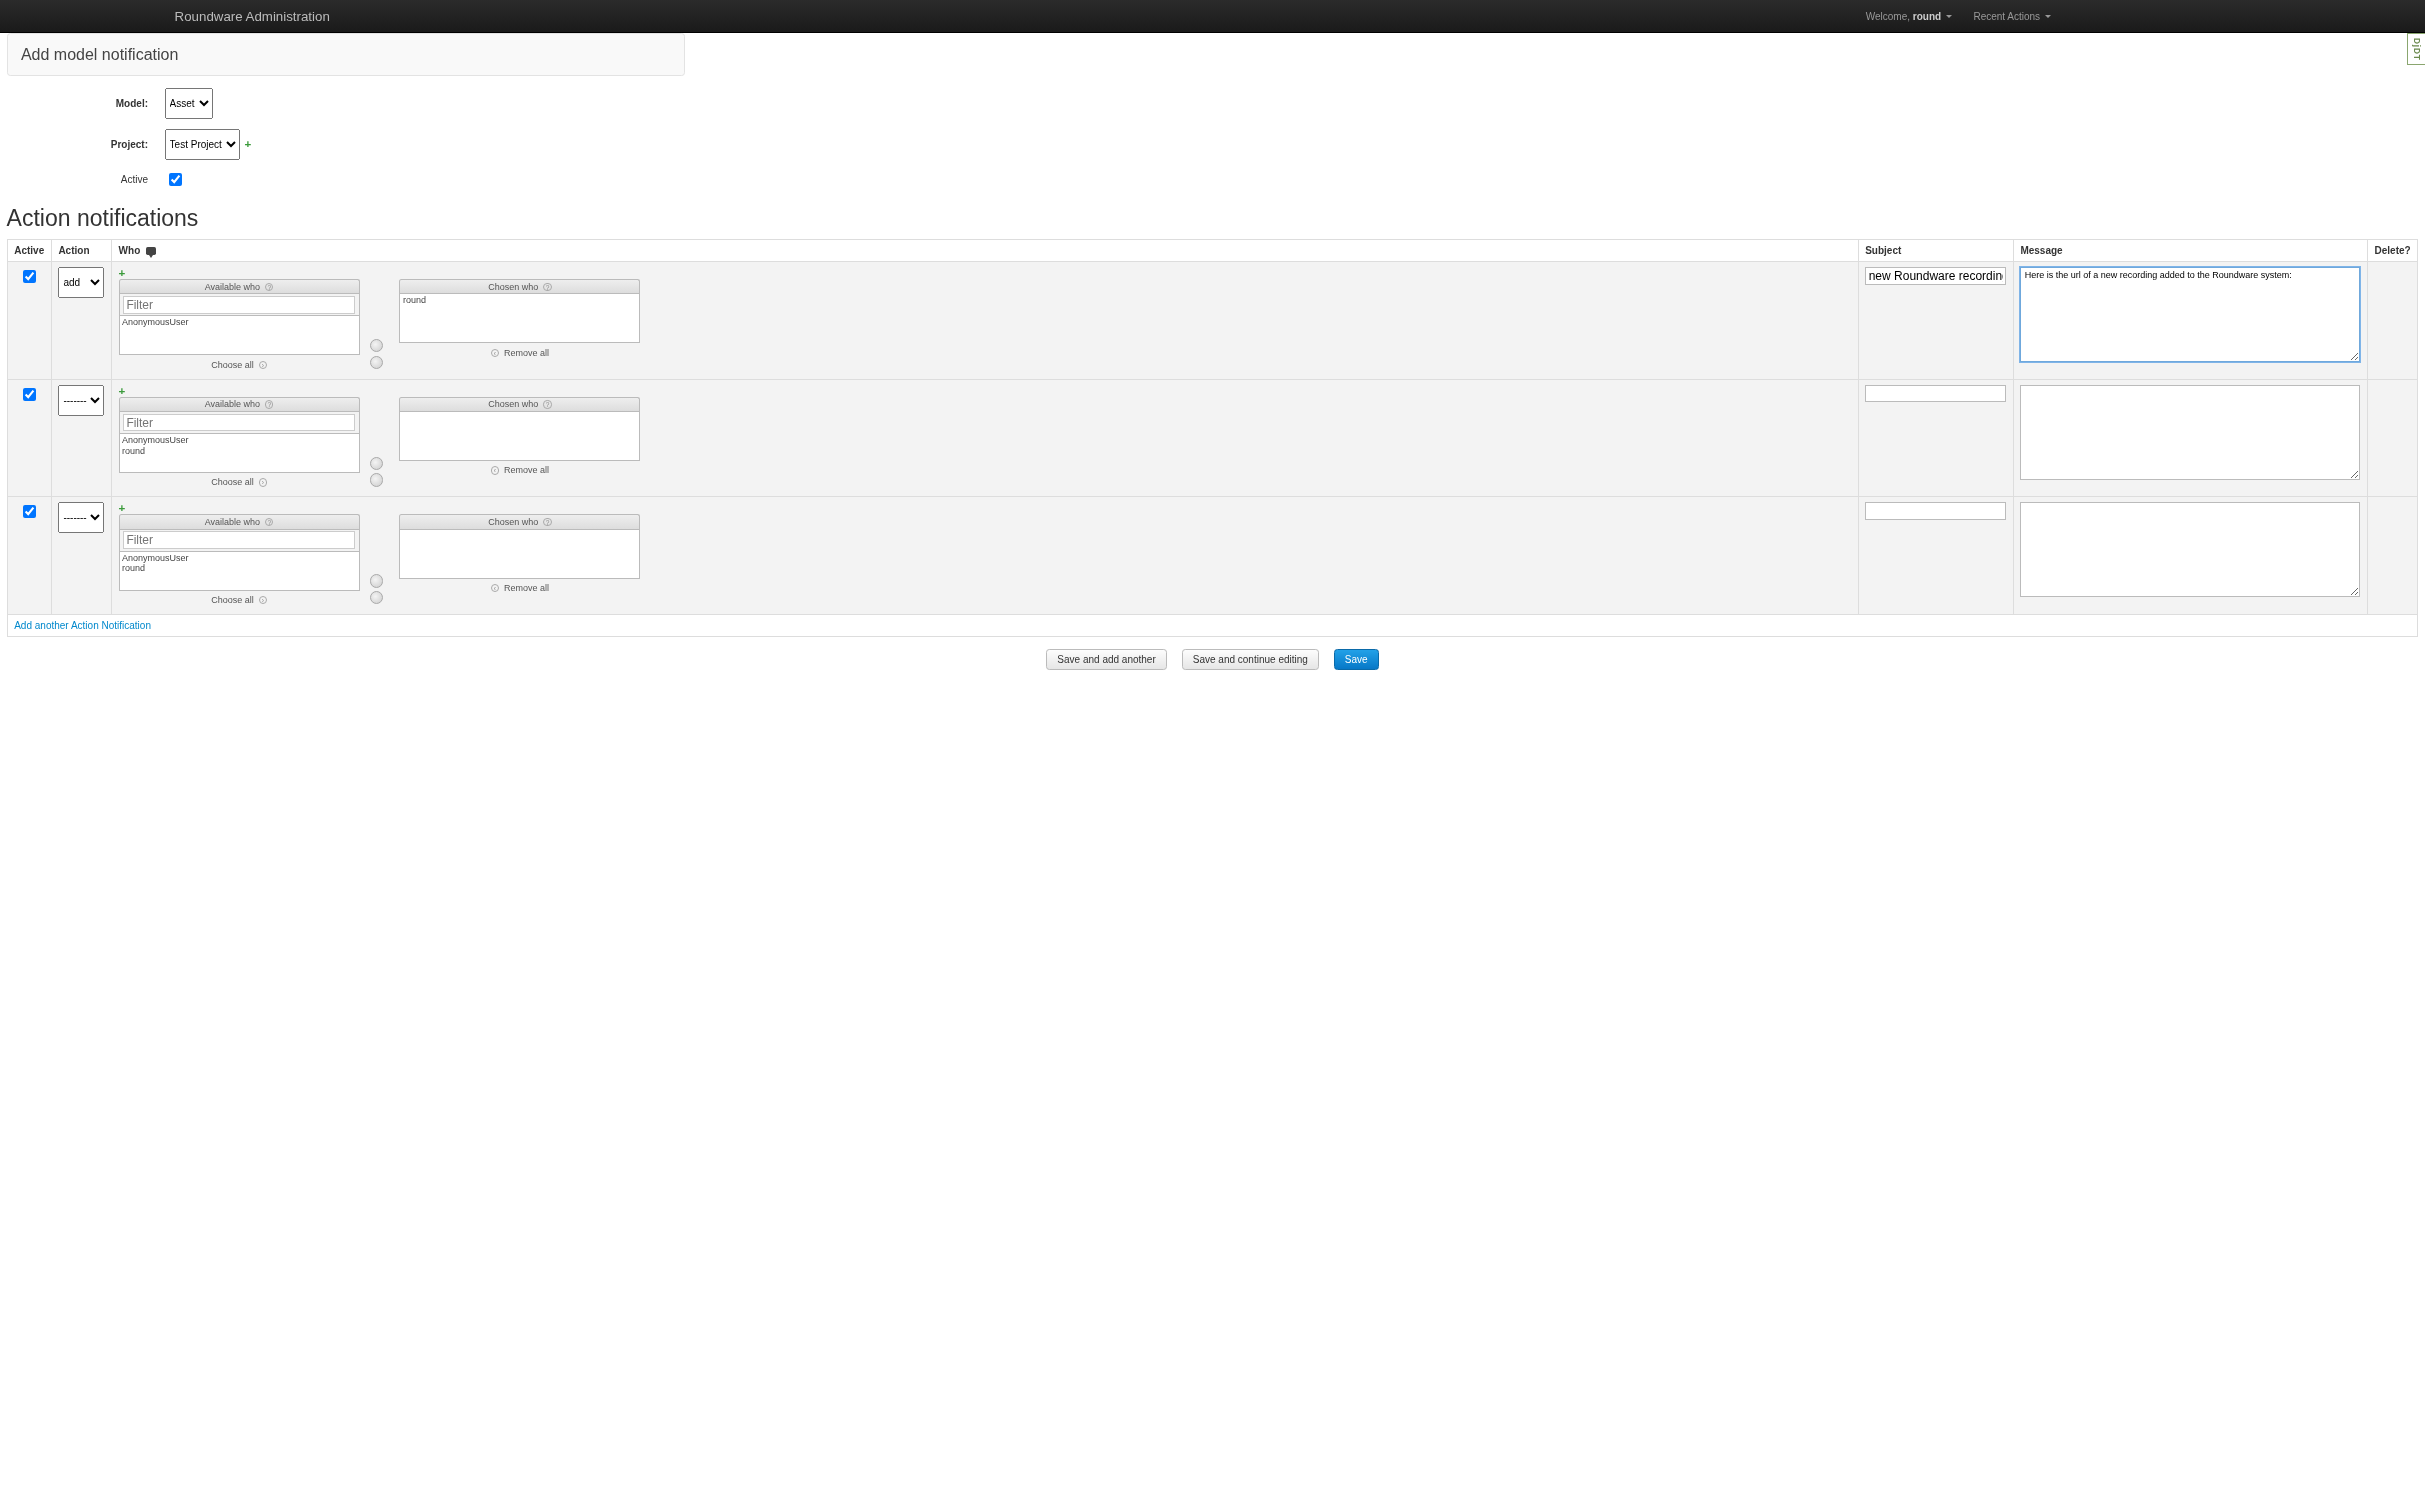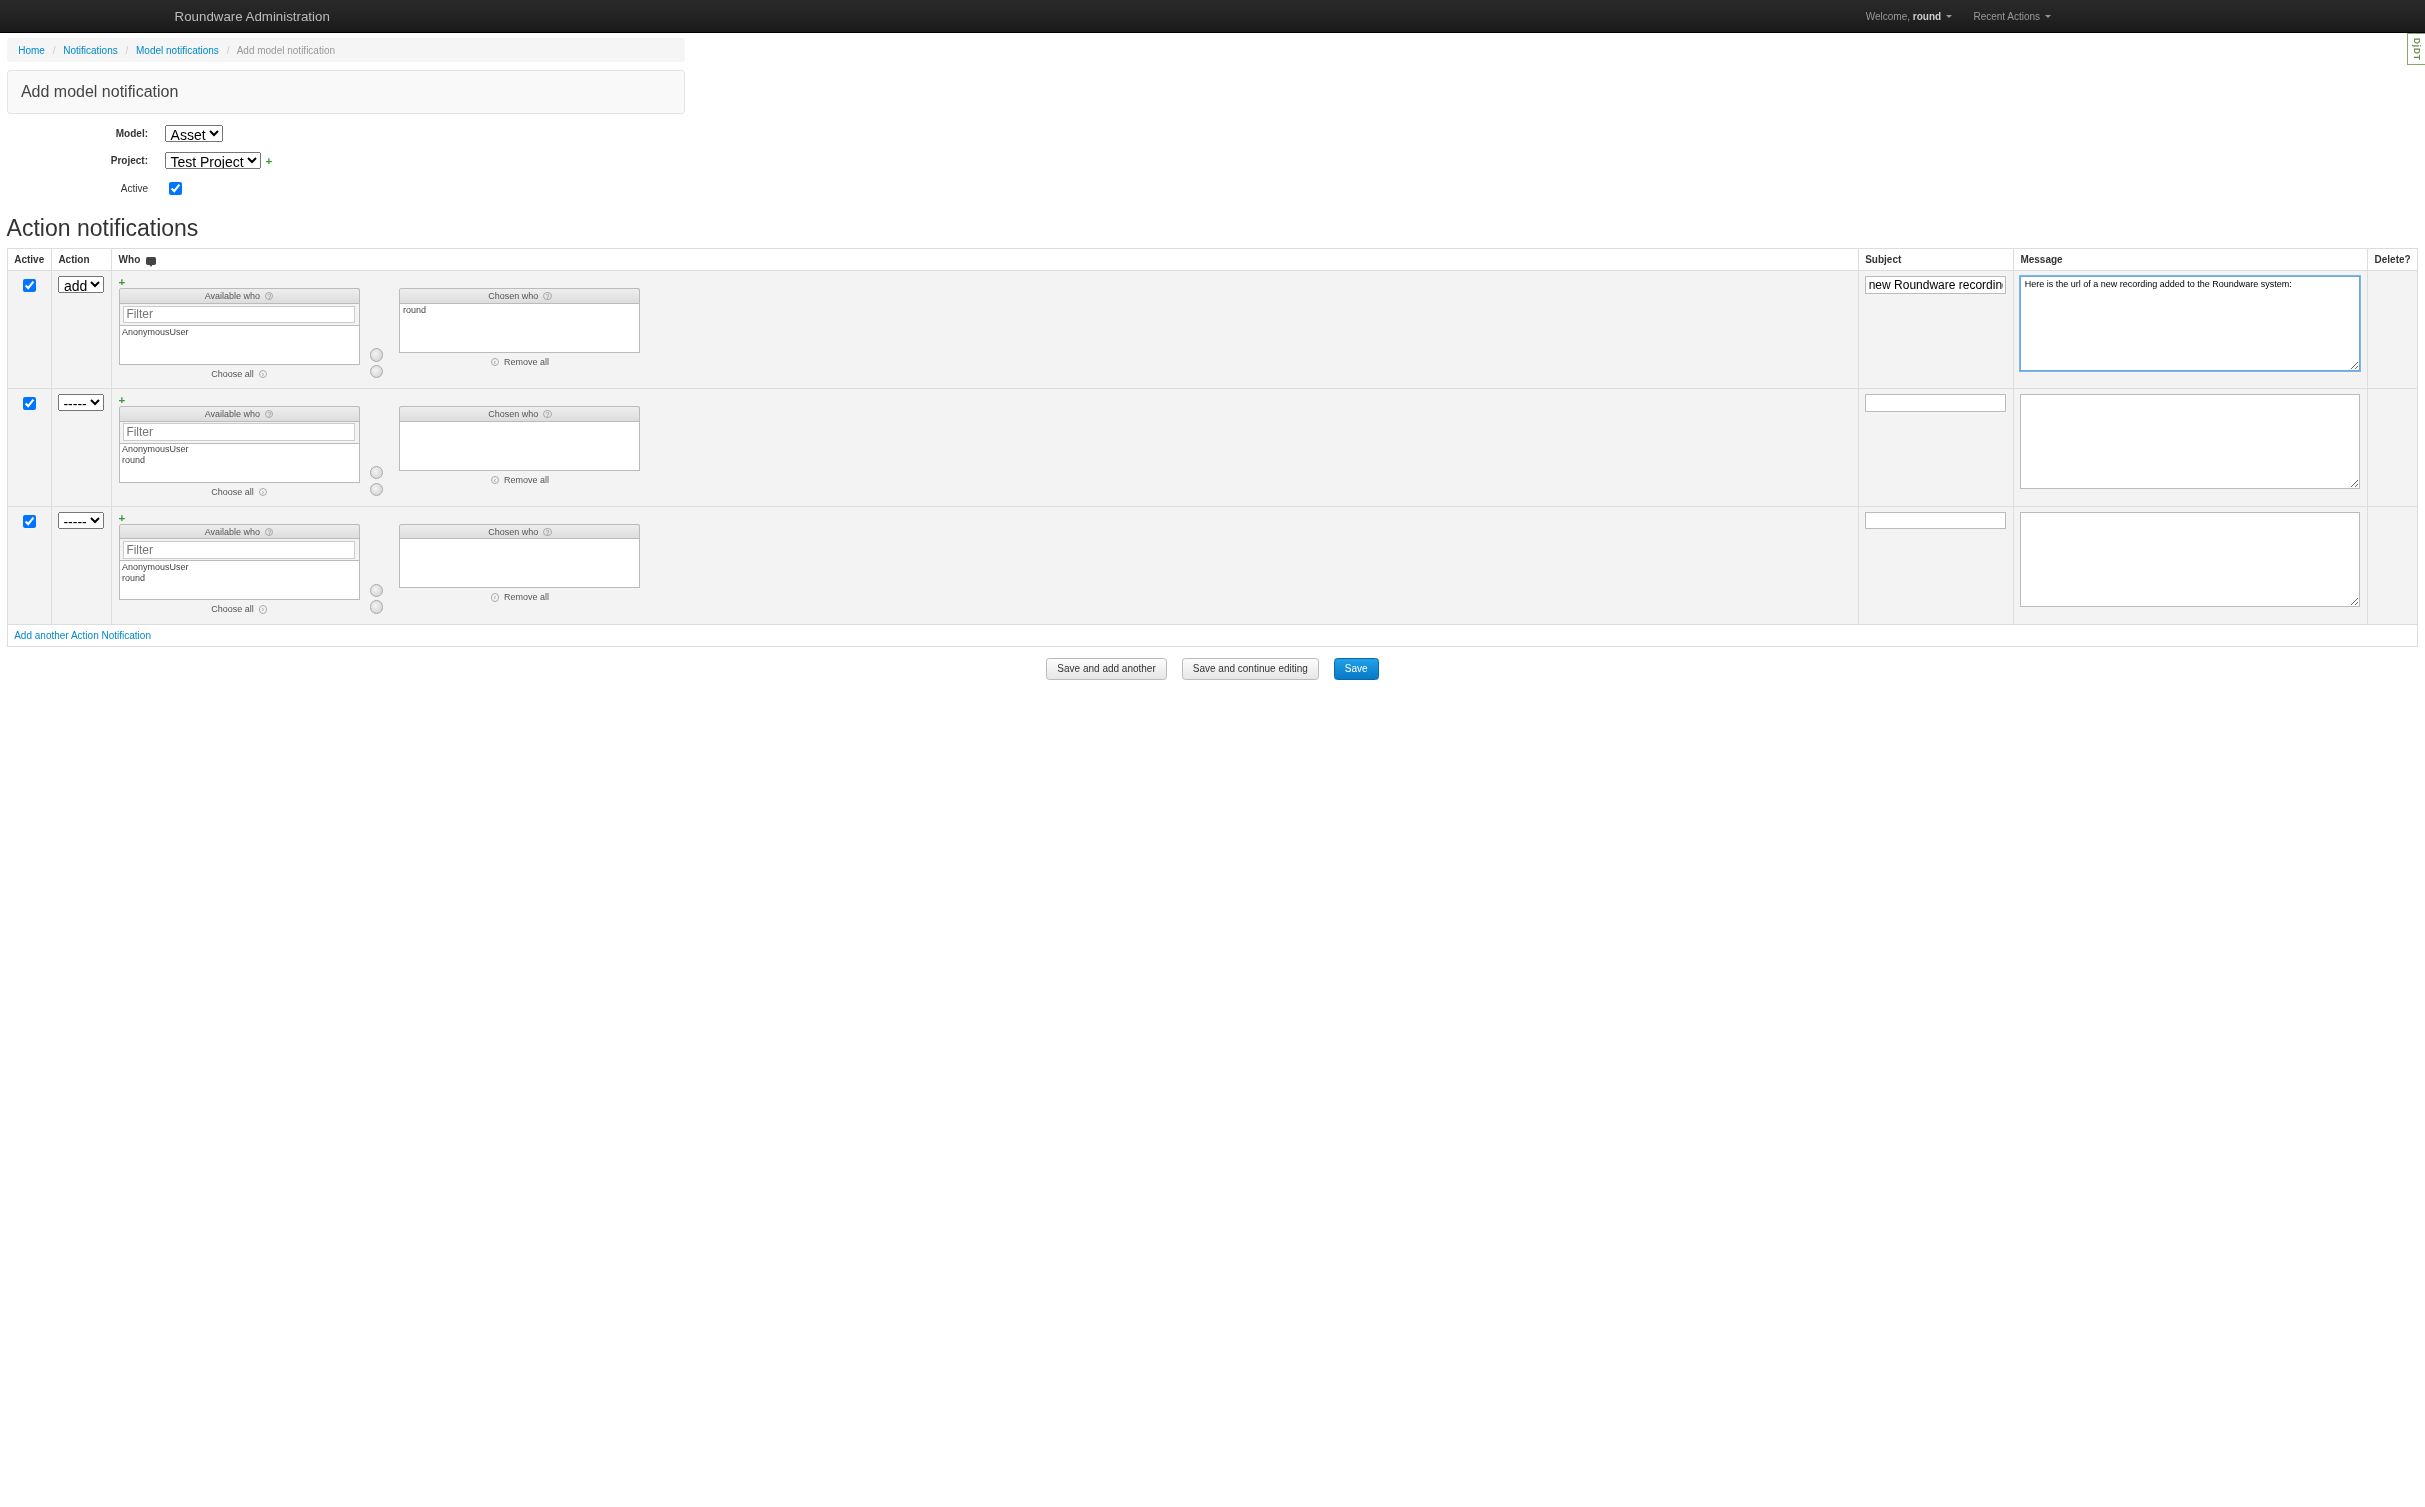--- a/index.html
+++ b/index.html
@@ -93,23 +93,22 @@
     margin-bottom: 10px;
   }
   .form-row .lbl {
     width: 158px;
     text-align: right;
     padding-right: 16.6px;
     font-size: 10px;
   }
   .form-row .lbl.bold { font-weight: bold; }
   select.native {
-    font-size: 14px;
-    height: 17px;
-    text-align: right;
+    font-size: 10px;
+    height: 31px;
   }
   .plus-icon {
     display: inline-block;
     color: #3b9b3b;
     font-weight: bold;
     font-size: 11.6px;
     margin-left: 5px;
     line-height: 1;
     cursor: pointer;
   }
@@ -329,29 +328,20 @@
     <span class="dropdown-toggle">
       <span>Recent Actions</span>
       <span class="caret"></span>
     </span>
   </div>
 </div>
 
 <div class="djdt">DjDT</div>
 
 <div class="container-left">
-  <div class="breadcrumb">
-    <a href="#">Home</a>
-    <span class="sep">/</span>
-    <a href="#">Notifications</a>
-    <span class="sep">/</span>
-    <a href="#">Model notifications</a>
-    <span class="sep">/</span>
-    <span>Add model notification</span>
-  </div>
 
   <div class="page-header">
     <h2>Add model notification</h2>
   </div>
 
 
   <div class="form-row">
     <div class="lbl bold">Model:</div>
     <select class="native">
       <option>Asset</option>

